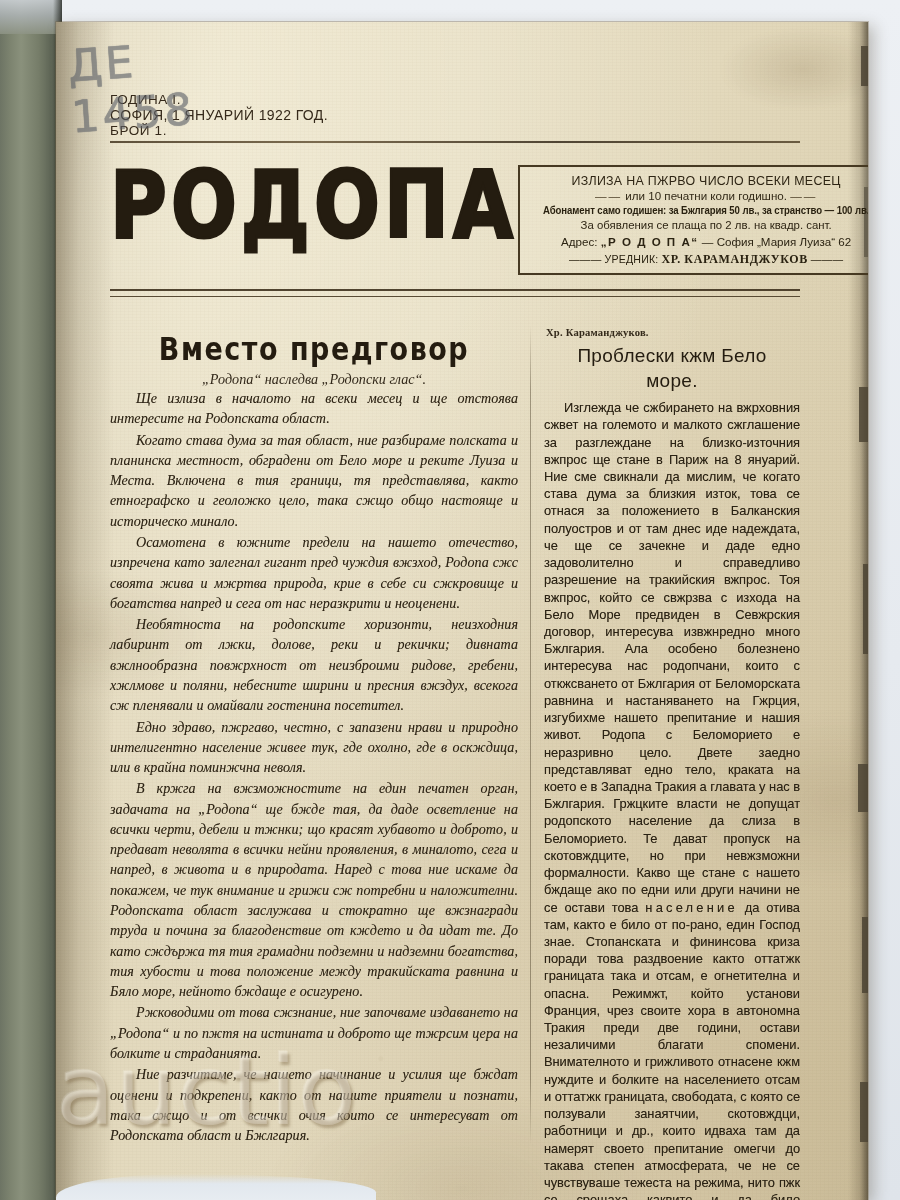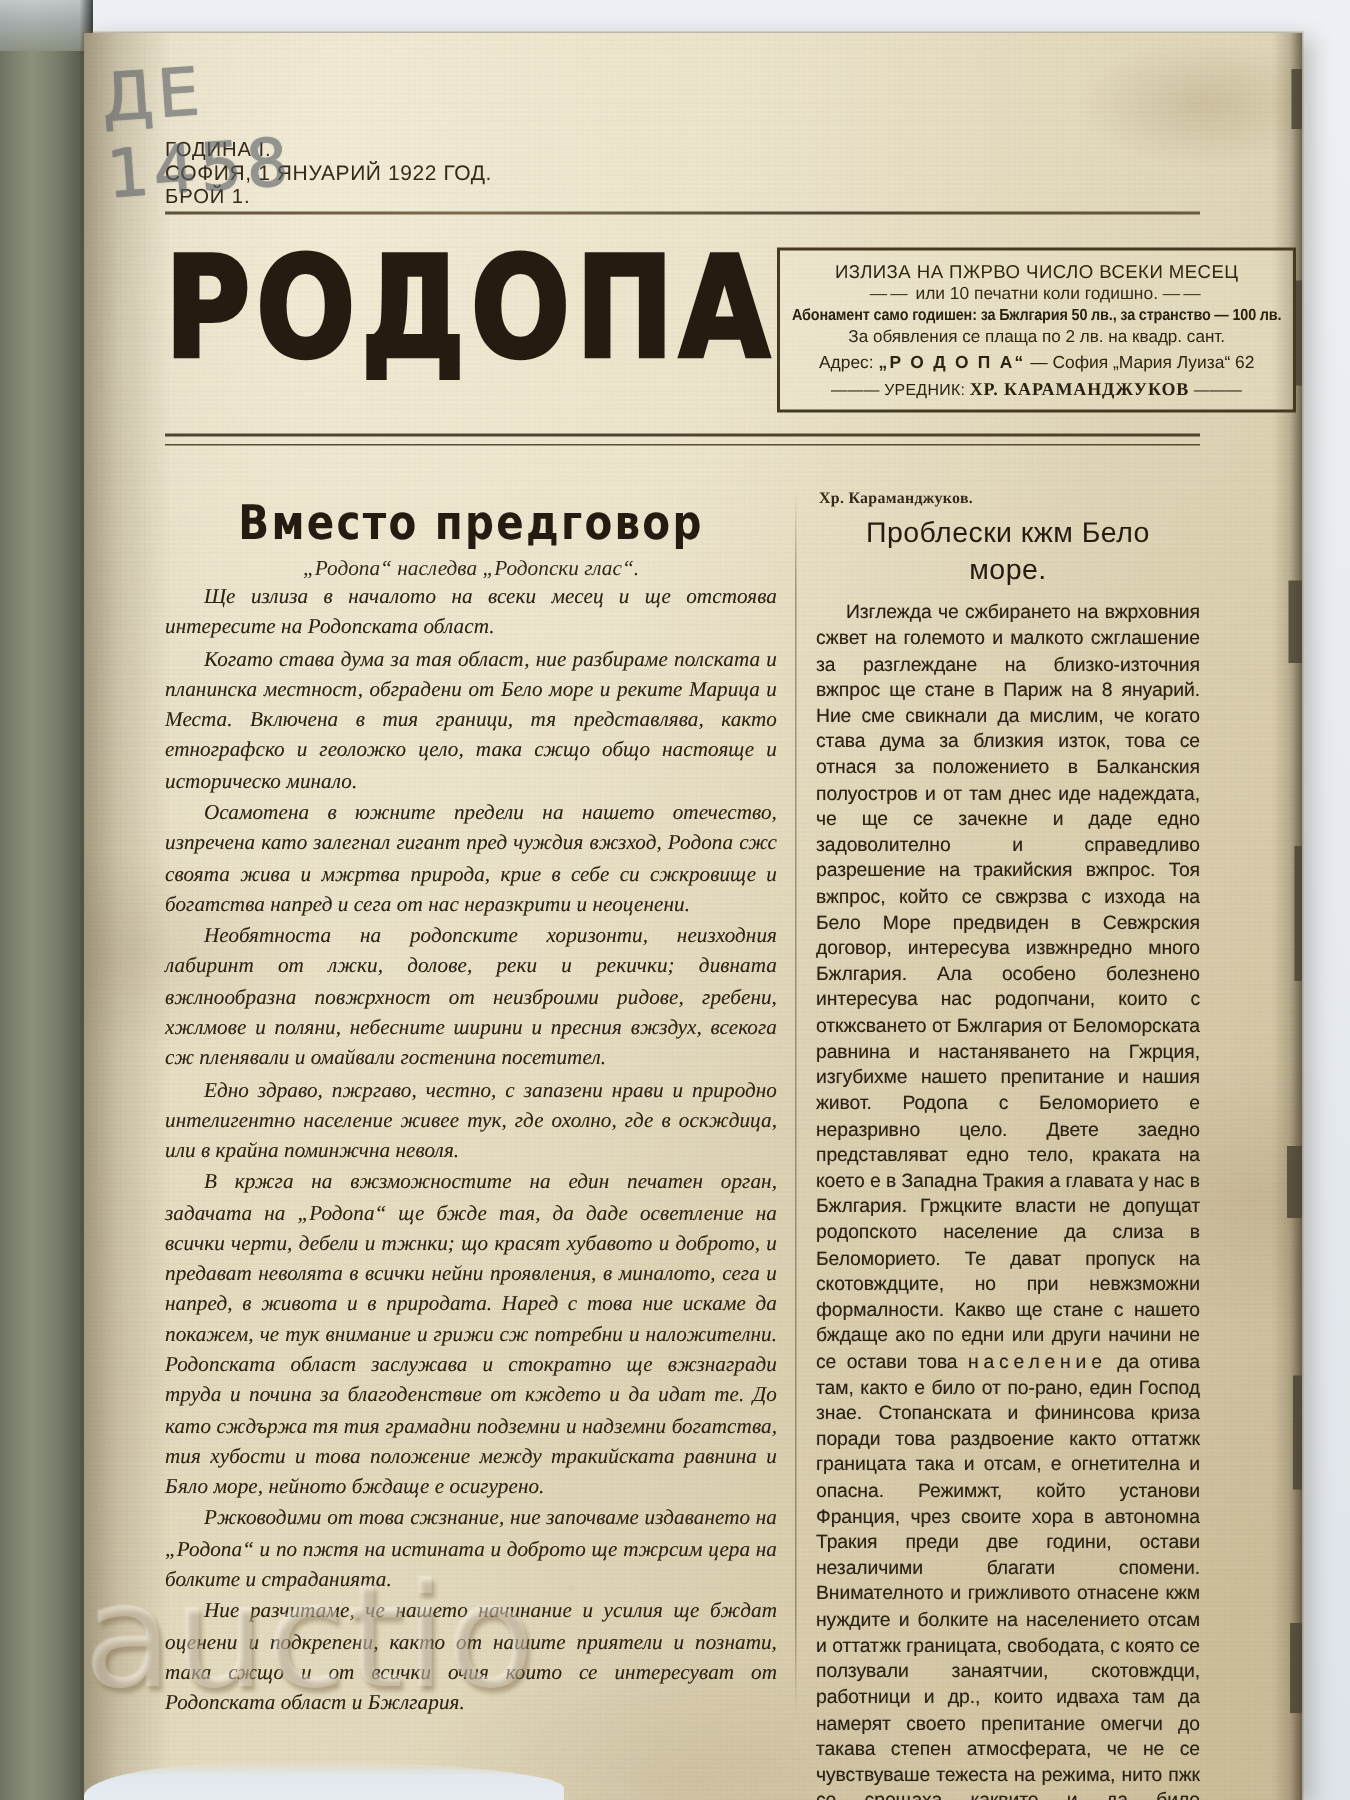--- a/index.html
+++ b/index.html
@@ -73,21 +73,21 @@
 
   
   .masthead{display:flex;align-items:flex-start;margin-top:18px;}
   .logo{flex:0 0 auto;width:402px;padding-top:2px;}
   .logo-word{font-family:"DejaVu Sans",sans-serif;font-weight:700;
       font-size:76px;line-height:.92;letter-spacing:4px;color:#241c10;
       -webkit-text-stroke:2.5px #241c10;
       transform:scaleY(1.22) scaleX(1.02);transform-origin:left top;}
   .infobox{flex:1 1 auto;margin-left:6px;margin-top:4px;
       border:2px solid #42miss;}
-  .infobox{border:2px solid #463922;padding:7px 8px 6px;text-align:center;
+  .infobox{border:2px solid #463922;padding:7px 23px 6px;text-align:center;
       background:rgba(255,252,238,.12);}
   .ib-l1{font-family:"Liberation Sans",sans-serif;font-size:12.4px;letter-spacing:.3px;
       color:#2e2514;white-space:nowrap;}
   .ib-l2{font-family:"Liberation Sans",sans-serif;font-size:11.6px;color:#332a18;margin-top:1px;}
   .ib-l2 i{font-style:normal;letter-spacing:2px;color:#4b3e26;}
   .ib-l3{font-family:"Liberation Sans",sans-serif;font-weight:700;font-size:9.6px;
       letter-spacing:-.1px;color:#2a2211;margin-top:3px;white-space:nowrap;
       transform:scaleY(1.12);transform-origin:center;}
   .ib-l4{font-family:"Liberation Sans",sans-serif;font-size:11.4px;color:#2e2514;margin-top:3px;white-space:nowrap;}
   .ib-l5{font-family:"Liberation Sans",sans-serif;font-size:11.6px;color:#2c2413;margin-top:4px;white-space:nowrap;text-align:center;}
@@ -210,21 +210,21 @@
 
       <div class="rule-double"></div>
 
       <div class="cols">
 
         <div class="col-l">
           <div class="head-1">Вместо предговор</div>
           <div class="subline">„Родопа“ наследва „Родопски глас“.</div>
           <div class="body-l">
             <p>Ще излиза в началото на всеки месец и ще отстоява интересите на Родопската област.</p>
-            <p>Когато става дума за тая област, ние разбираме полската и планинска местност, обградени от Бело море и реките Марица и Места. Включена в тия граници, тя представлява, както етнографско и геоложко цело, така сжщо общо настояще и историческо минало.</p>
+            <p>Когато става дума за тая област, ние разбираме полската и планинска местност, обградени от Бело море и реките Луиза и Места. Включена в тия граници, тя представлява, както етнографско и геоложко цело, така сжщо общо настояще и историческо минало.</p>
             <p>Осамотена в южните предели на нашето отечество, изпречена като залегнал гигант пред чуждия вжзход, Родопа сжс своята жива и мжртва природа, крие в себе си сжкровище и богатства напред и сега от нас неразкрити и неоценени.</p>
             <p>Необятноста на родопските хоризонти, неизходния лабиринт от лжки, долове, реки и рекички; дивната вжлнообразна повжрхност от неизброими ридове, гребени, хжлмове и поляни, небесните ширини и пресния вжздух, всекога сж пленявали и омайвали гостенина посетител.</p>
             <p>Едно здраво, пжргаво, честно, с запазени нрави и природно интелигентно население живее тук, где охолно, где в оскждица, или в крайна поминжчна неволя.</p>
             <p>В кржга на вжзможностите на един печатен орган, задачата на „Родопа“ ще бжде тая, да даде осветление на всички черти, дебели и тжнки; що красят хубавото и доброто, и предават неволята в всички нейни проявления, в миналото, сега и напред, в живота и в природата. Наред с това ние искаме да покажем, че тук внимание и грижи сж потребни и наложителни. Родопската област заслужава и стократно ще вжзнагради труда и почина за благоденствие от кждето и да идат те. До като сждържа тя тия грамадни подземни и надземни богатства, тия хубости и това положение между тракийската равнина и Бяло море, нейното бждаще е осигурено.</p>
             <p>Ржководими от това сжзнание, ние започваме издаването на „Родопа“ и по пжтя на истината и доброто ще тжрсим цера на болките и страданията.</p>
             <p>Ние разчитаме, че нашето начинание и усилия ще бждат оценени и подкрепени, както от нашите приятели и познати, така сжщо и от всички очия които се интересуват от Родопската област и Бжлгария.</p>
           </div>
         </div>
 
         <div class="col-div"></div>

